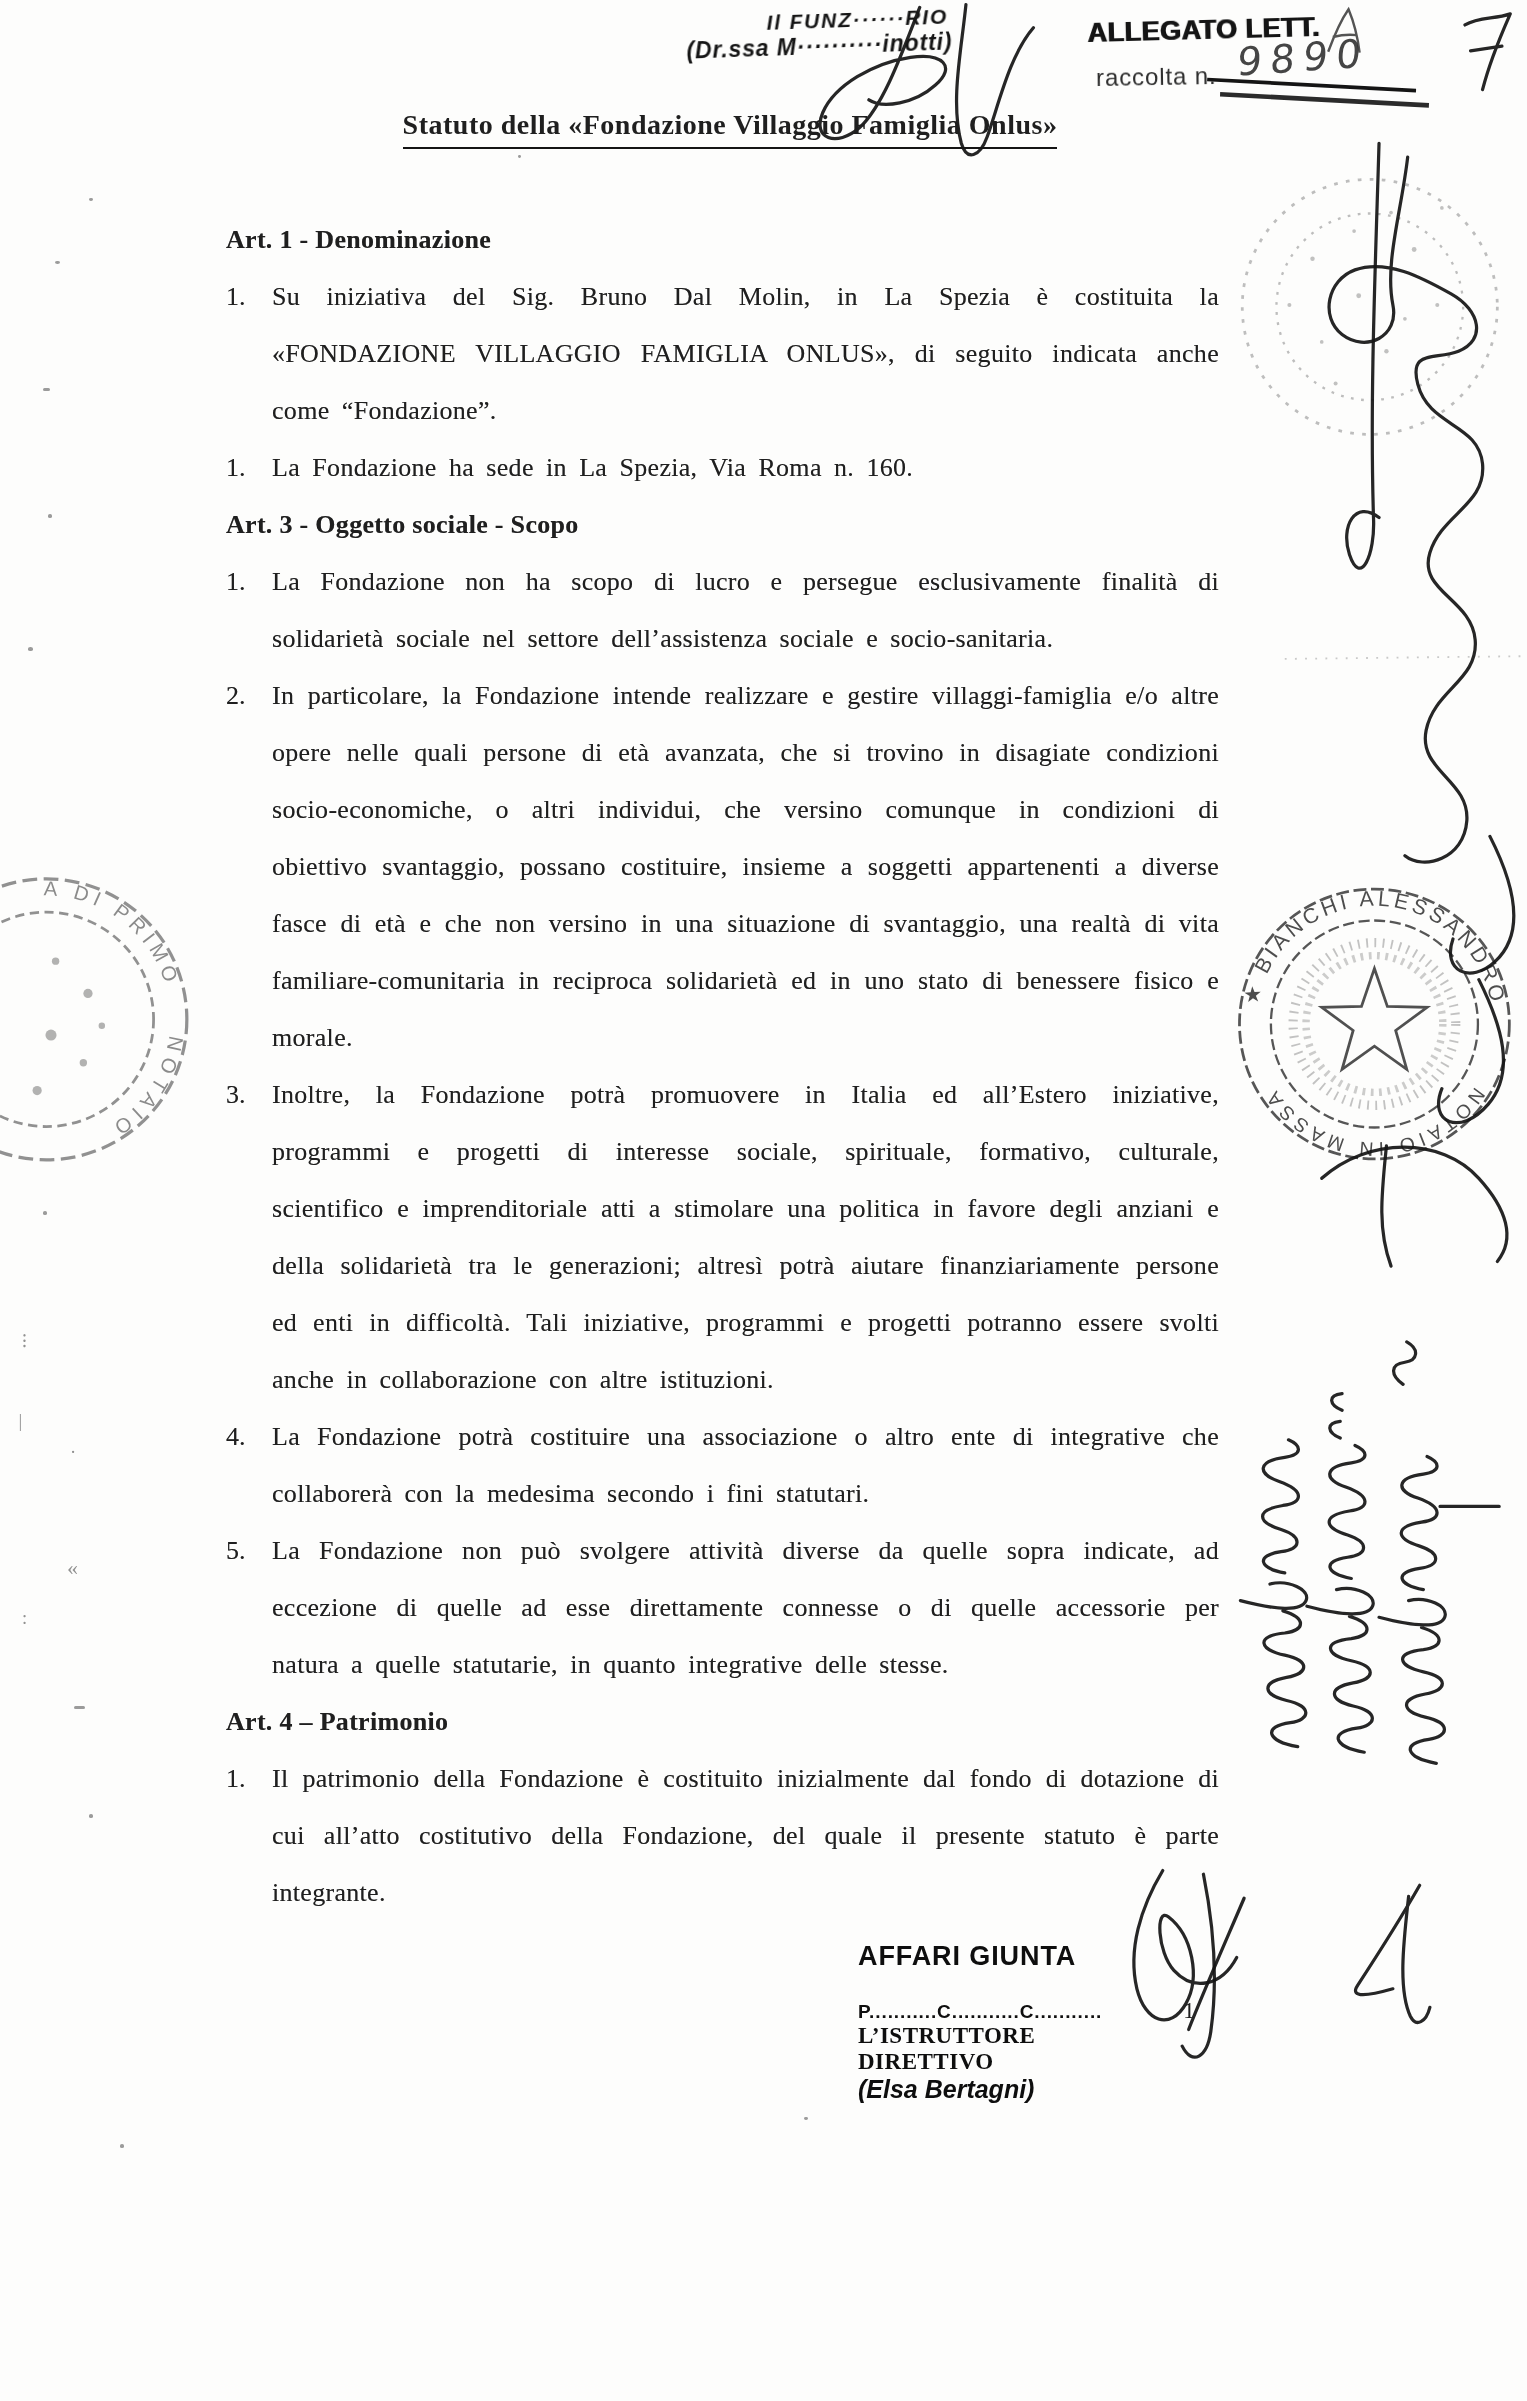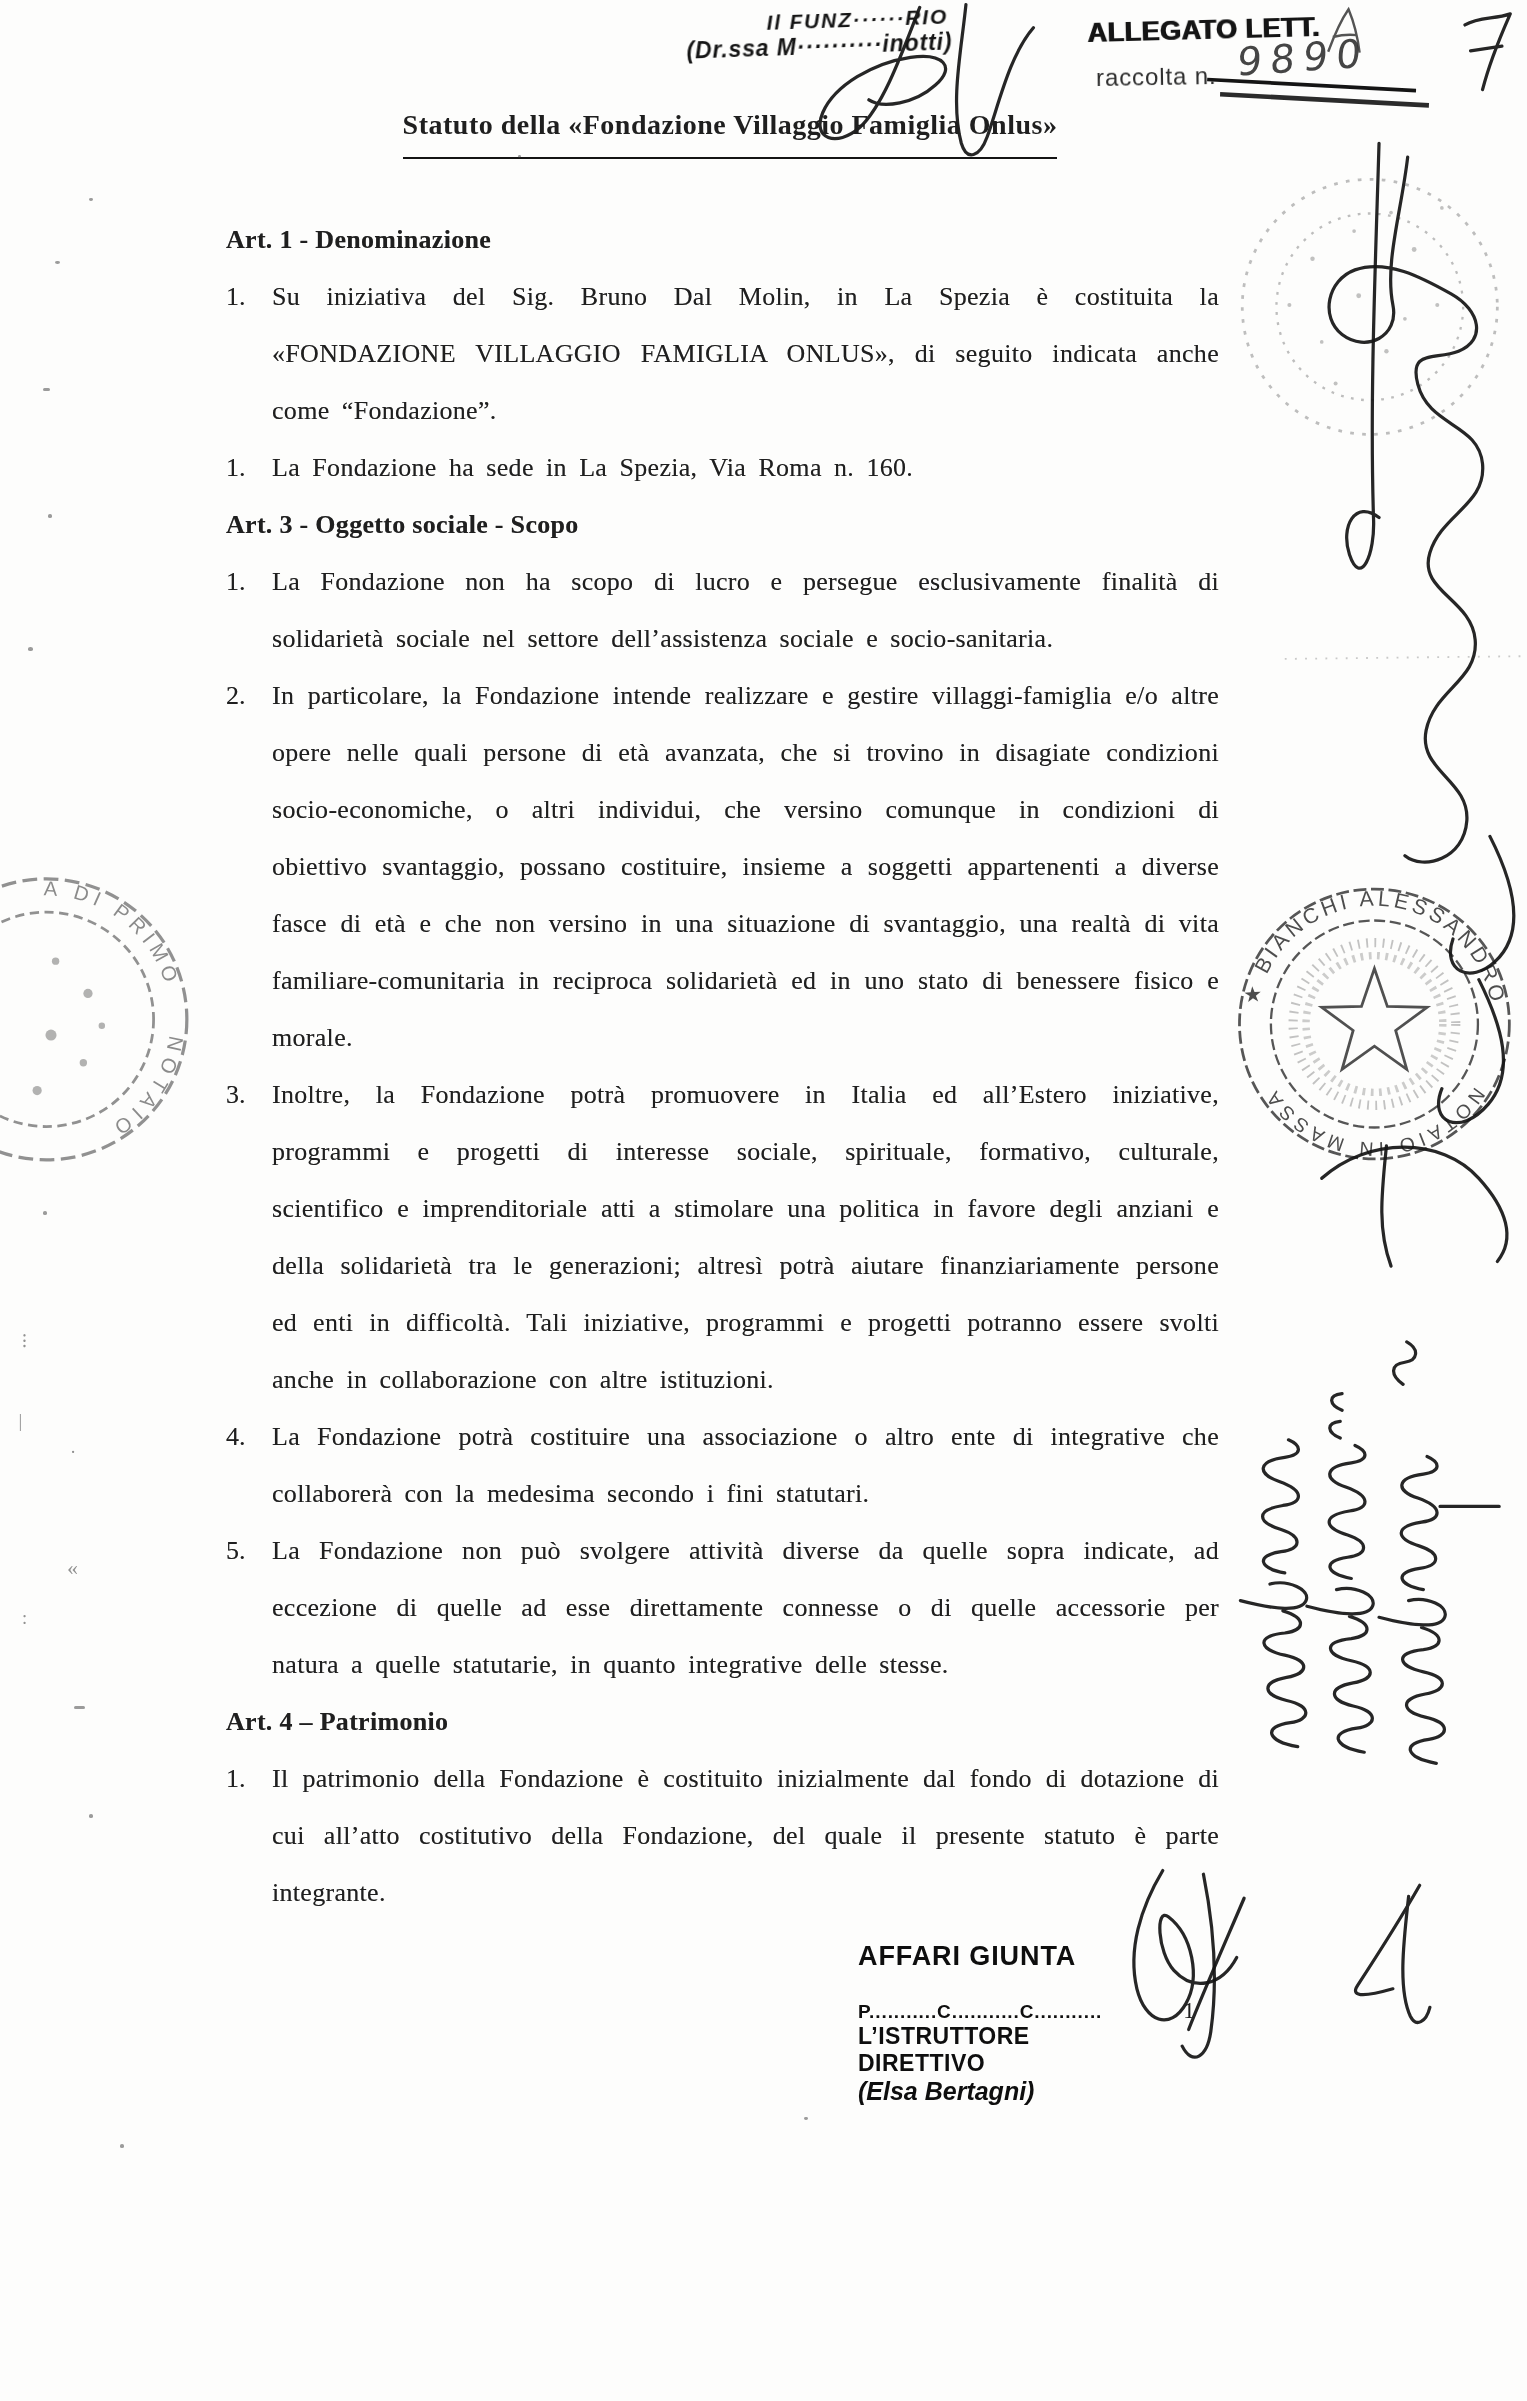--- a/index.html
+++ b/index.html
@@ -6,41 +6,41 @@
   .page{
     position:relative;width:1528px;height:2401px;background:#fdfdfc;
     overflow:hidden;font-family:"Liberation Serif","DejaVu Serif",serif;color:#1f1f1f;
   }
   .abs{position:absolute;}
   
   .doc-title{
     left:226px;top:109px;width:1008px;text-align:center;
     font-size:28px;font-weight:bold;letter-spacing:0.5px;
   }
-  .doc-title span{border-bottom:2.8px solid #141414;padding-bottom:17px;}
+  .doc-title span{border-bottom:2.8px solid #141414;padding-bottom:7px;}
   .main-col{left:226px;top:211px;width:996px;font-size:26px;line-height:57px;
     text-shadow:0 0 0.6px rgba(20,20,20,.45);}
   .art-heading{font-weight:bold;letter-spacing:0.3px;}
   .clause{display:flex;}
   .clause .num{flex:0 0 46px;width:46px;}
   .clause .txt{width:947px;text-align:justify;word-spacing:5.5px;letter-spacing:0.3px;}
   
   .ink-stamp{font-family:"Liberation Sans","DejaVu Sans",sans-serif;color:#151515;filter:blur(0.3px);}
   .fstamp{left:686px;top:9.2px;transform:rotate(-2deg);font-style:italic;font-weight:bold;}
   .fstamp .l1{padding-left:81px;font-size:21px;letter-spacing:1.8px;}
   .fstamp .l2{font-size:23px;letter-spacing:0.9px;}
   .allegato{left:1087px;top:15px;font-size:27px;font-weight:bold;letter-spacing:0.5px;
     transform:rotate(-1.5deg);text-shadow:1.3px 0 #101010;}
   .raccolta{left:1096px;top:63px;font-size:24px;color:#2e2e2e;transform:rotate(-1deg);letter-spacing:0.9px;}
   .handnum{left:1237px;top:35px;font-family:"DejaVu Sans",sans-serif;font-size:39px;color:#262626;
     letter-spacing:8.3px;opacity:.85;transform:rotate(-4deg) skewX(-8deg);}
   .giunta{left:858px;top:1941px;width:292px;font-weight:bold;color:#0e0e0e;}
   .giunta .g1{font-size:27px;letter-spacing:0.9px;}
   .giunta .g2{font-size:19px;margin-top:29px;letter-spacing:0.9px;}
-  .giunta .g3{font-size:23px;letter-spacing:0.5px;}
+  .giunta .g3{font-size:23px;letter-spacing:0.5px;font-family:Liberation Serif, serif;}
   .giunta .g4{font-size:25px;font-style:italic;}
   .typed-pn{left:1183px;top:1997px;font-size:24px;}
   
   .speck{position:absolute;background:#3a3a3a;border-radius:50%;opacity:.5;}
   .speck-ch{position:absolute;color:#4a4a4a;opacity:.6;font-size:18.5px;}
   svg.overlay{position:absolute;left:0;top:0;pointer-events:none;}
   .sig{fill:none;stroke:#141414;stroke-width:3.5;stroke-linecap:round;stroke-linejoin:round;opacity:.92;}
   .stamp-ring{fill:none;stroke:#3a3a3a;}
   .stamp-arc-text{fill:#2f2f2f;font-family:"Liberation Sans","DejaVu Sans",sans-serif;}
 </style>

